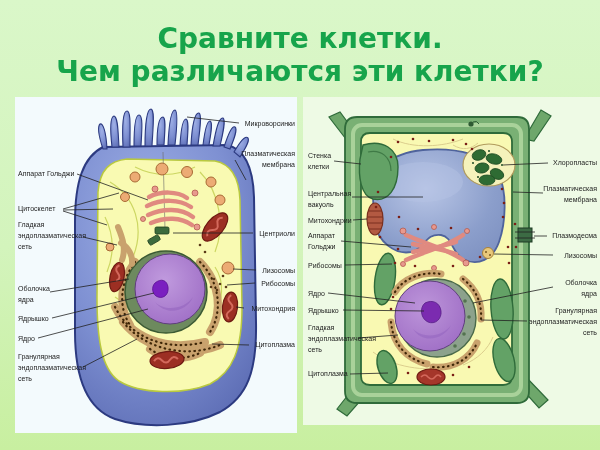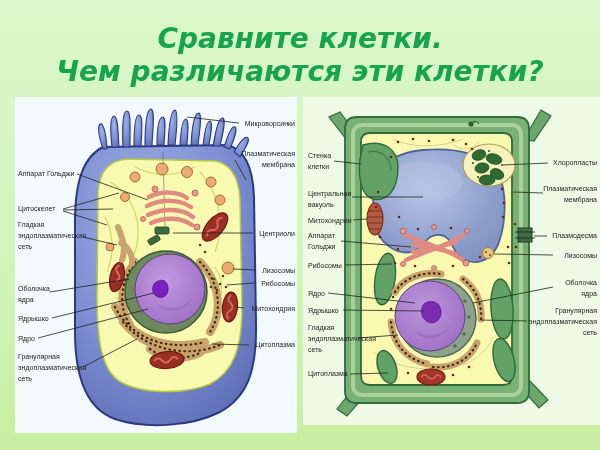--- a/index.html
+++ b/index.html
@@ -7,21 +7,21 @@
     position:relative;
     width:600px;height:450px;
     overflow:hidden;
     background:linear-gradient(180deg,#daf7c9 0%,#d3f4bc 55%,#c8efa0 100%);
     font-family:"Liberation Sans", sans-serif;
   }
   .title{
     position:absolute;left:0;top:22px;width:600px;
     text-align:center;
     font-family:"DejaVu Sans", sans-serif;
-    font-weight:bold;font-style:italic;
+    font-weight:bold;
     font-size:28px;line-height:33px;
     color:#17a44b;
     white-space:pre-line;
   }
   .panel{position:absolute;}
   .panel-left{
     left:15px;top:97px;width:282px;height:336px;
     background:#f3fafd;
   }
   .panel-right{

